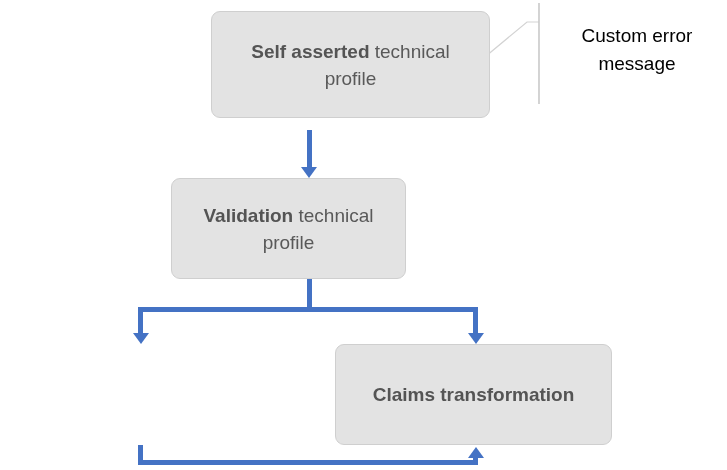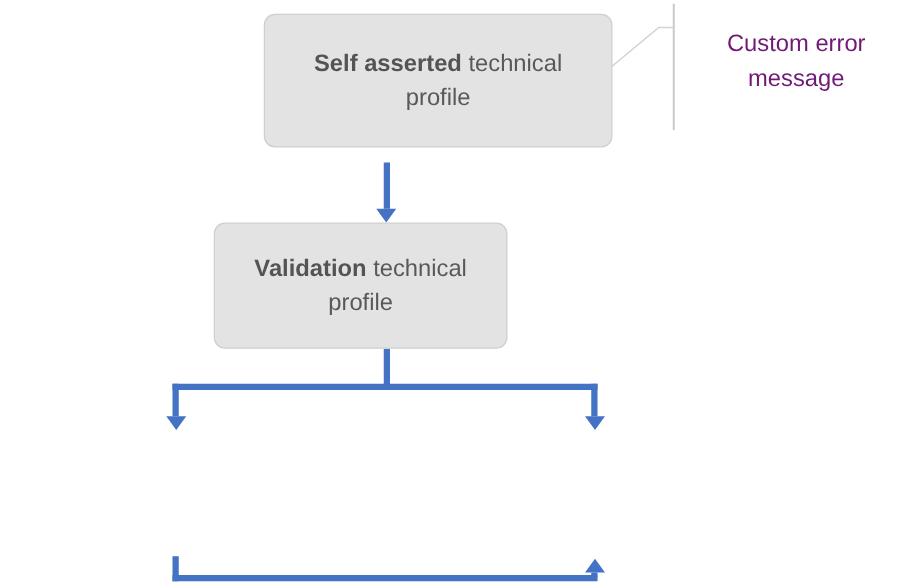--- a/index.html
+++ b/index.html
@@ -71,21 +71,21 @@
   #c3-bar{left:138px; top:460px; width:340px;}
   #c3-up-seg{left:473px; top:458px; height:4px;}
   #c3-a  {left:468px; top:447px;}
 
   
   #callout-svg{position:absolute;left:0;top:0;width:727px;height:470px;z-index:1;}
   #callout-label{
     position:absolute;
     left:553px; top:22px; width:168px;
     text-align:center;
-    color:#701a75;
+    color:#000000;
     font-size:19px;
     line-height:28px;
     z-index:2;
   }
 </style>
 </head>
 <body>
 
 <div id="stage">
 
@@ -98,20 +98,23 @@
 
   <div class="node" id="node-self">
     <span class="txt"><b>Self asserted</b><span> technical profile</span></span>
   </div>
 
   <div class="node" id="node-validation">
     <span class="txt"><b>Validation</b><span> technical profile</span></span>
   </div>
 
 
+  <div class="node" id="node-claims">
+    <span class="txt"><b>Claims transformation</b><span></span></span>
+  </div>
 
   <div class="conn vline" id="c1-v"></div>
   <div class="arrow-down" id="c1-a"></div>
 
   <div class="conn vline" id="c2-v"></div>
   <div class="conn hline" id="c2-bar"></div>
   <div class="conn vline" id="c2-left-v"></div>
   <div class="conn vline" id="c2-right-v"></div>
   <div class="arrow-down" id="c2-left-a"></div>
   <div class="arrow-down" id="c2-right-a"></div>

